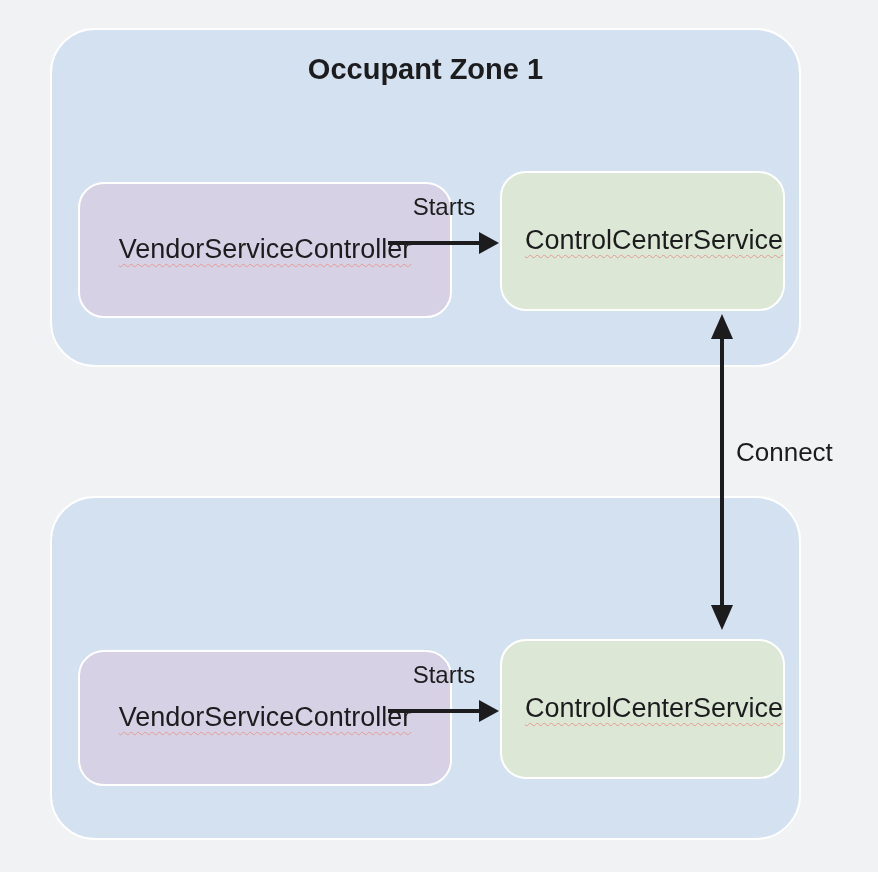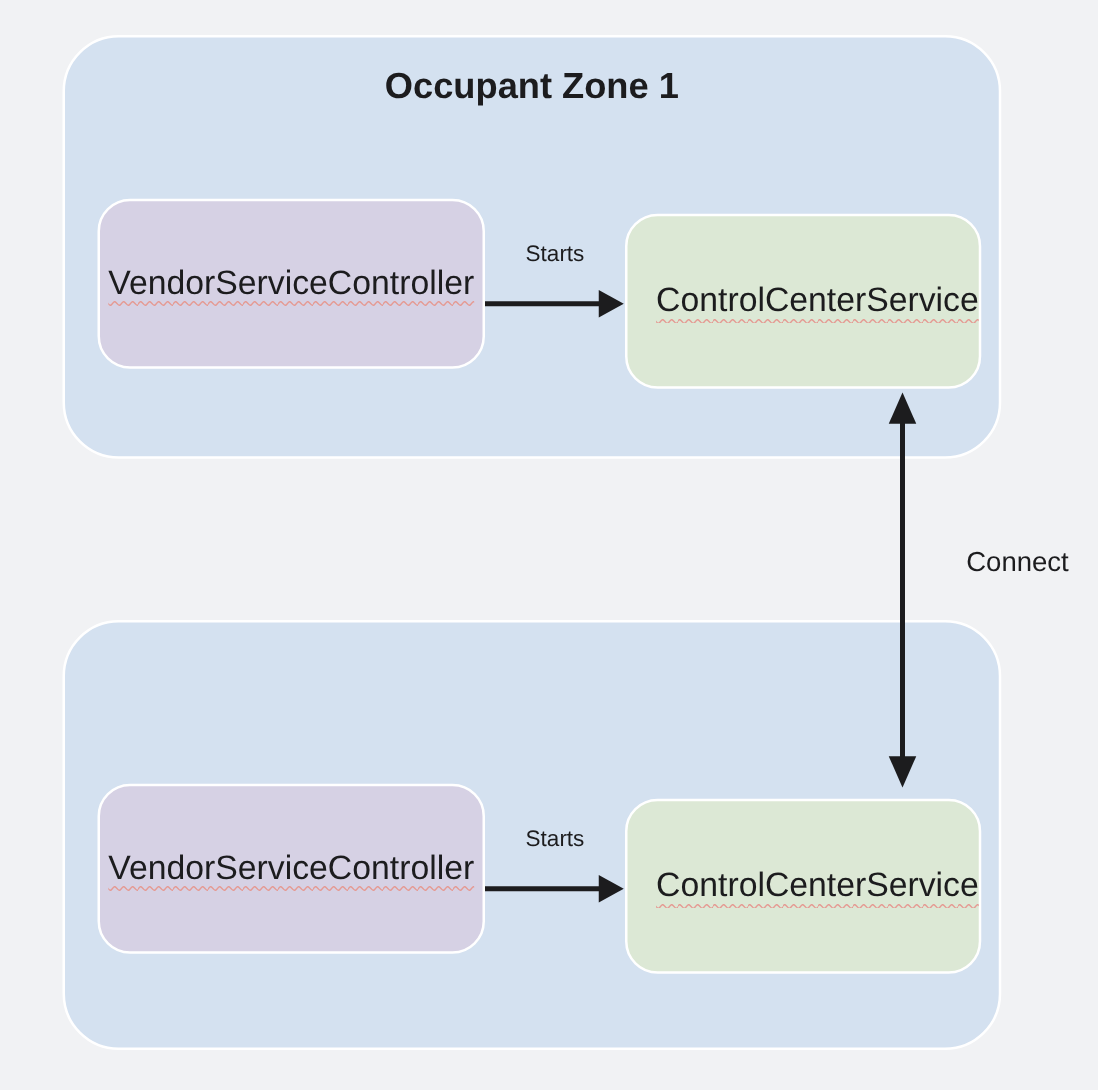--- a/index.html
+++ b/index.html
@@ -46,22 +46,22 @@
 
   .node {
     position: absolute;
     border: 2px solid var(--node-border);
     border-radius: 26px;
     display: flex;
     align-items: center;
     justify-content: center;
   }
   .node-controller {
-    left: 26px; top: 129px;
-    width: 310px; height: 136px;
+    left: 26px; top: 152px;
+    width: 374px; height: 136px;
     background: var(--controller-fill);
   }
   .node-service {
     left: 448px; top: 141px;
     width: 285px; height: 140px;
     background: var(--service-fill);
     justify-content: flex-end;
   }
   .node-label {
     font-size: 27px;
@@ -71,21 +71,21 @@
     text-decoration: underline wavy var(--spellcheck-squiggle);
     text-decoration-thickness: 1px;
     text-underline-offset: 5px;
   }
 
   .starts-label {
     position: absolute;
     left: 336px; top: 164px;
     width: 112px;
     text-align: center;
-    font-size: 18px;
+    font-size: 24px;
     line-height: 1.1;
     color: var(--ink);
   }
   .h-arrow-line {
     position: absolute;
     left: 336px; top: 211px;
     width: 92px; height: 4px;
     background: var(--ink);
   }
   .h-arrow-head {
@@ -115,25 +115,24 @@
     position: absolute;
     left: 711px; top: 605px;
     width: 0; height: 0;
     border-top: 25px solid var(--ink);
     border-left: 11px solid transparent;
     border-right: 11px solid transparent;
   }
   .connect-label {
     position: absolute;
     left: 736px; top: 438px;
-    font-size: 22px;
+    font-size: 26px;
     line-height: 1.1;
     color: var(--ink);
     white-space: nowrap;
-    margin-left: 37px;
   }
 </style>
 </head>
 <body>
 
 <div class="canvas">
 
   <section class="zone zone-1">
     <h2 class="zone-title">Occupant Zone 1</h2>
 

